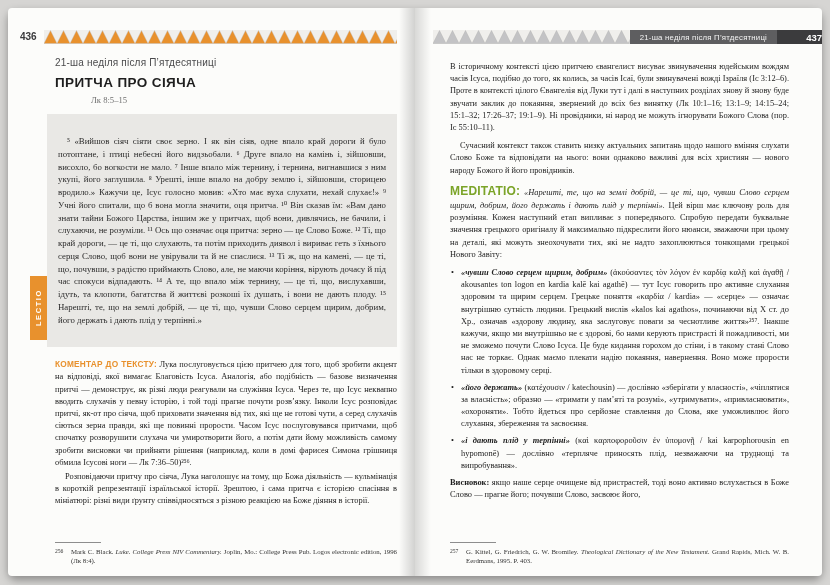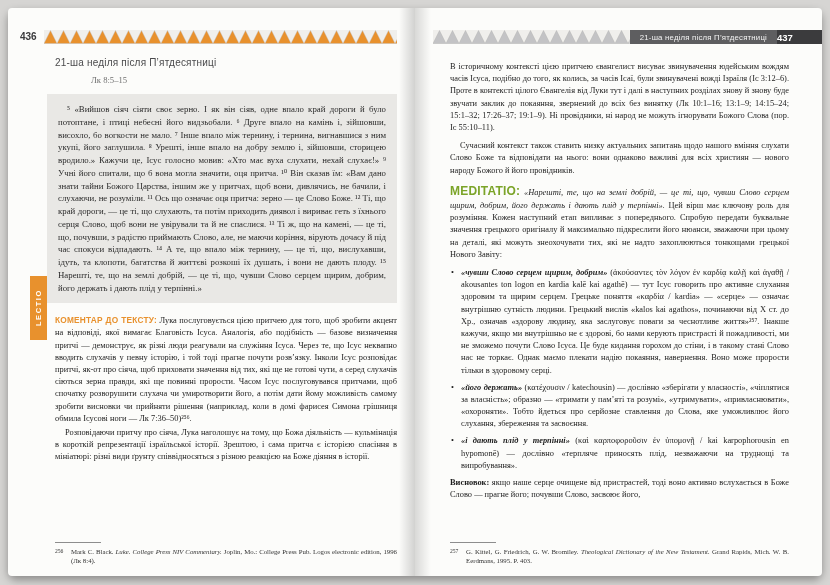--- a/index.html
+++ b/index.html
@@ -17,30 +17,30 @@
 
   
   .header-row{position:absolute;top:22px;height:14px;display:flex;align-items:stretch;}
   .left-header{left:12px;right:18px;gap:7px;align-items:center;}
   .right-header{left:18px;right:0;}
   .pgnum-left{font-family:"Liberation Sans",sans-serif;font-weight:bold;font-size:10px;color:#3a3a3c;line-height:14px;}
   .tri-band{flex:1;height:14px;overflow:hidden;}
   .tri-band svg{display:block;}
   .running-bar{background:#5e5e60;color:#f3f3f3;display:flex;align-items:center;
                padding:0 10px;font-family:"Liberation Sans",sans-serif;font-size:7.8px;letter-spacing:.2px;white-space:nowrap;}
-  .pgnum-box{background:#3b3b3d;color:#ffffff;width:45px;display:flex;align-items:center;justify-content:flex-start;
+  .pgnum-box{background:#3b3b3d;color:#ffffff;width:45px;display:flex;align-items:center;justify-content:flex-end;
              font-family:"Liberation Sans",sans-serif;font-weight:bold;font-size:9.5px;}
 
   
   .content-left{position:absolute;top:49px;left:47px;right:18px;}
   .chapter-title{font-family:"Liberation Sans",sans-serif;font-size:10px;color:#4a4a4c;margin-bottom:7px;letter-spacing:.2px;}
   .section-heading{font-family:"Liberation Sans",sans-serif;font-size:13.5px;font-weight:bold;color:#1e1e1e;
                    letter-spacing:.4px;margin-bottom:5px;}
   .scripture-ref{font-size:8.6px;color:#6f6f6f;margin-bottom:9px;margin-left:36px;}
-  .scripture-box{background:#e9e8e5;margin-left:-8px;padding:9px 11px;}
+  .scripture-box{background:#e9e8e5;margin-left:-8px;padding:21px 11px;}
   .scripture-text{font-size:8.8px;line-height:1.45;text-align:justify;color:#2a2a2a;text-indent:9px;}
   .commentary{margin-top:11px;font-size:8.4px;line-height:1.45;text-align:justify;color:#222;}
   .commentary-label{font-family:"Liberation Sans",sans-serif;font-weight:bold;color:#e8912d;font-size:8.3px;letter-spacing:.2px;}
   .indent{text-indent:10px;margin-top:2px;}
 
   
   .lectio-tab{position:absolute;left:22px;top:268px;width:17px;height:64px;background:#e8912d;
               display:flex;align-items:center;justify-content:center;}
   .lectio-tab span{writing-mode:vertical-rl;transform:rotate(180deg);color:#fff;
                    font-family:"Liberation Sans",sans-serif;font-weight:bold;font-size:7.5px;letter-spacing:1.6px;}
@@ -85,20 +85,21 @@
         </svg>
       </div>
     </div>
 
     <div class="lectio-tab">
       <span>LECTIO</span>
     </div>
 
     <div class="content-left">
       <div class="chapter-title">21-ша неділя після П’ятдесятниці</div>
+      <div class="section-heading">ПРИТЧА ПРО СІЯЧА</div>
       <div class="scripture-ref">Лк 8:5–15</div>
 
       <div class="scripture-box">
         <p class="scripture-text">⁵ «Вийшов сіяч сіяти своє зерно. І як він сіяв, одне впало край дороги й було потоптане, і птиці небесні його видзьобали. ⁶ Друге впало на камінь і, зійшовши, висохло, бо вогкости не мало. ⁷ Інше впало між тернину, і тернина, вигнавшися з ним укупі, його заглушила. ⁸ Урешті, інше впало на добру землю і, зійшовши, сторицею вродило.» Кажучи це, Ісус голосно мовив: «Хто має вуха слухати, нехай слухає!» ⁹ Учні його спитали, що б вона могла значити, оця притча. ¹⁰ Він сказав їм: «Вам дано знати тайни Божого Царства, іншим же у притчах, щоб вони, дивлячись, не бачили, і слухаючи, не розуміли. ¹¹ Ось що означає оця притча: зерно — це Слово Боже. ¹² Ті, що край дороги, — це ті, що слухають, та потім приходить диявол і вириває геть з їхнього серця Слово, щоб вони не увірували та й не спаслися. ¹³ Ті ж, що на камені, — це ті, що, почувши, з радістю приймають Слово, але, не маючи коріння, вірують дочасу й під час спокуси відпадають. ¹⁴ А те, що впало між тернину, — це ті, що, вислухавши, ідуть, та клопоти, багатства й життєві розкоші їх душать, і вони не дають плоду. ¹⁵ Нарешті, те, що на землі добрій, — це ті, що, чувши Слово серцем щирим, добрим, його держать і дають плід у терпінні.»</p>
       </div>
 
       <p class="commentary">
         <span class="commentary-label">КОМЕНТАР ДО ТЕКСТУ:</span>
         <span>Лука послуговується цією притчею для того, щоб зробити акцент на відповіді, якої вимагає Благовість Ісуса. Аналогія, або подібність — базове визначення притчі — демонструє, як різні люди реагували на служіння Ісуса. Через те, що Ісус неквапно вводить слухачів у певну історію, і той тоді прагне почути розв’язку. Інколи Ісус розповідає притчі, як-от про сіяча, щоб приховати значення від тих, які ще не готові чути, а серед слухачів сіються зерна правди, які ще повинні прорости. Часом Ісус послуговувався притчами, щоб спочатку розворушити слухача чи умиротворити його, а потім дати йому можливість самому зробити висновки чи прийняти рішення (наприклад, коли в домі фарисея Симона грішниця обмила Ісусові ноги — Лк 7:36–50)²⁵⁶.</span>
       </p>

